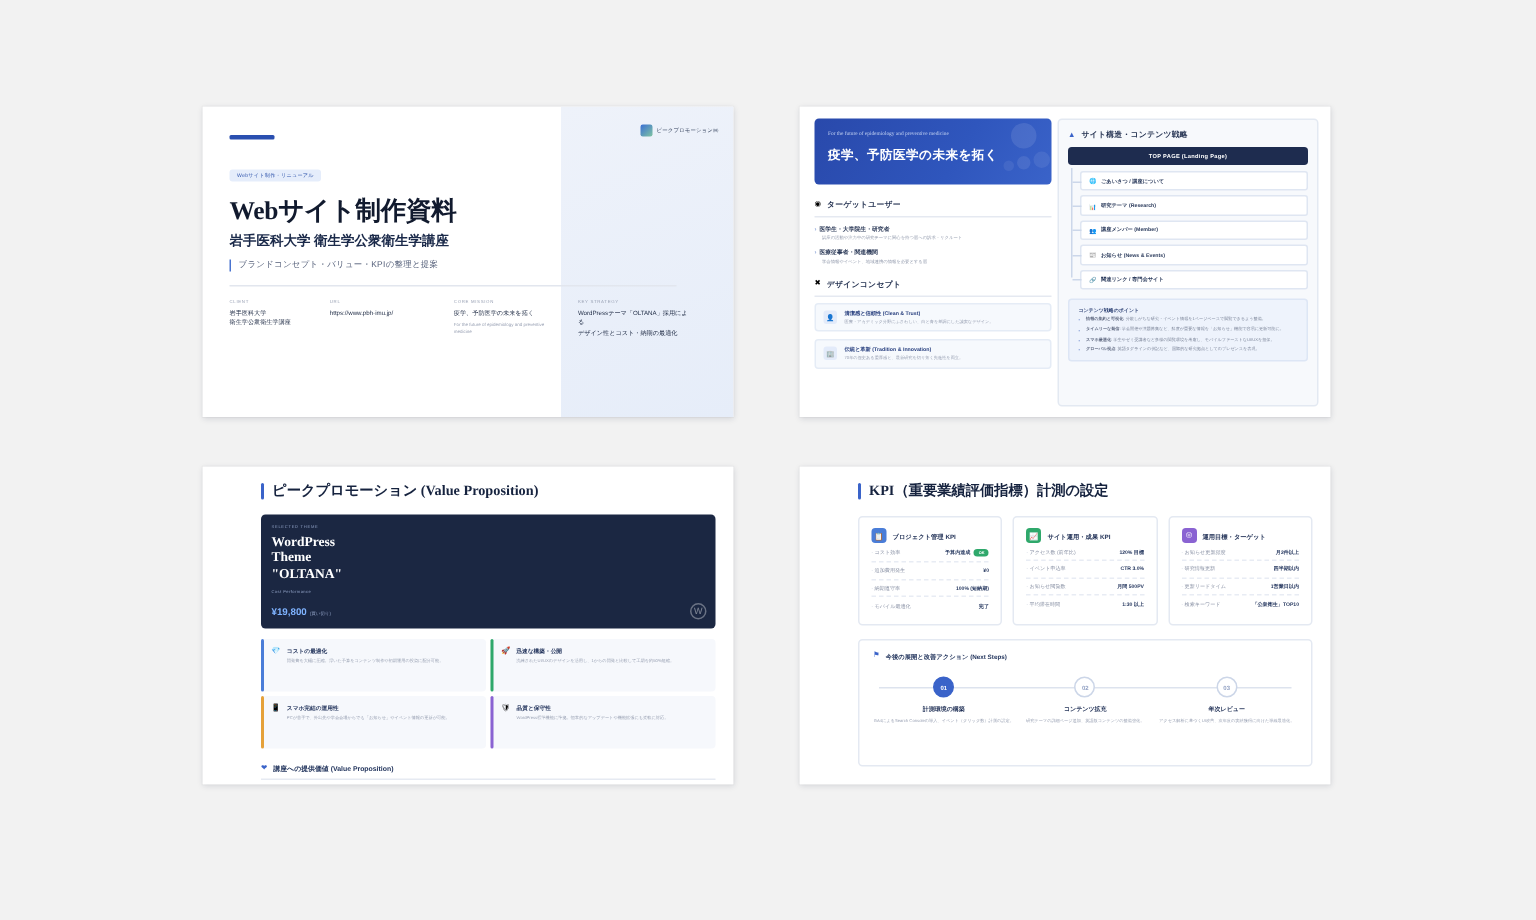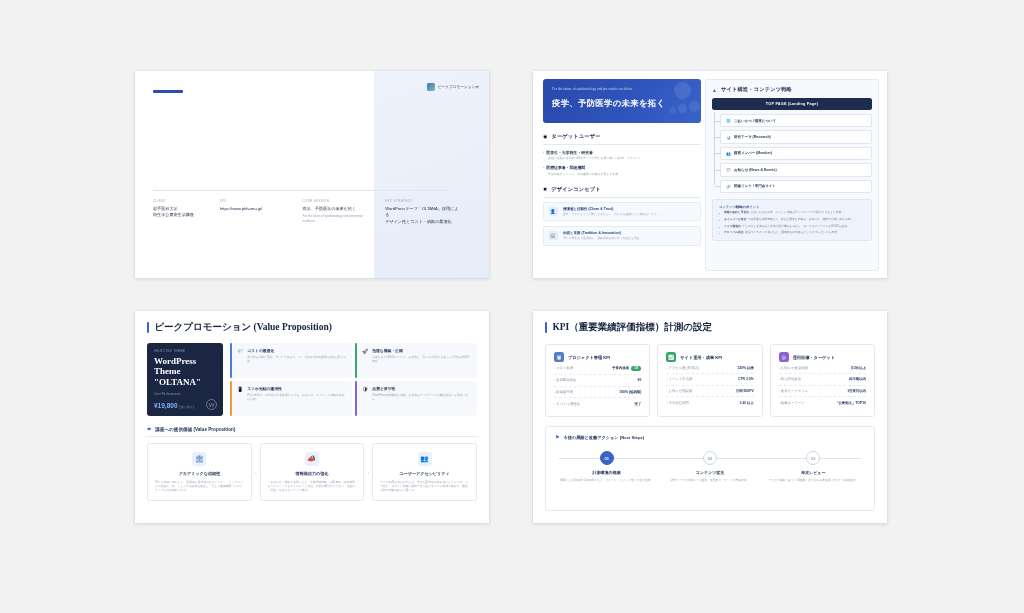--- a/index.html
+++ b/index.html
@@ -10,20 +10,21 @@
     font-family: "Liberation Sans", "DejaVu Sans", sans-serif;
     overflow: hidden;
   }
   .canvas { position: relative; width: 1024px; height: 613px; }
 
   .slide {
     position: absolute;
     background: #ffffff;
     box-shadow: 0 1px 4px rgba(20,30,60,.13), 0 0 0 .5px rgba(0,0,0,.04);
     overflow: hidden;
+    padding-left: 27px;
   }
   #slide-cover   { left: 135px; top: 71px;  width: 354px; height: 207px; }
   #slide-concept { left: 533px; top: 71px;  width: 354px; height: 207px; }
   #slide-value   { left: 135px; top: 311px; width: 354px; height: 212px; }
   #slide-kpi     { left: 533px; top: 311px; width: 354px; height: 212px; }
 
   
   .cover-right-panel{
     position:absolute; right:0; top:0; width:115px; height:100%;
     background:linear-gradient(160deg,#eef2fa 0%,#e6edf9 100%);
@@ -137,21 +138,21 @@
   .note-li::before{ content:"▪"; position:absolute; left:0; color:#6f8ed0; font-size:2.8px; }
   .note-li b{ color:#5c667e; }
 
   
   .s-title{
     display:flex; align-items:center; gap:5px; margin:10px 0 0 12px;
     font-family:"Liberation Serif","DejaVu Serif",serif;
     font-size:9.5px; font-weight:700; color:#16233f;
   }
   .s-title::before{ content:""; width:2.4px; height:11px; background:#3a63c9; border-radius:1px; }
-  .vp-row{ display:flex; gap:7px; margin:9px 12px 0 12px; }
+  .vp-row{ display:flex; gap:7px; margin:9px 12px 0 12px;flex-direction:column; }
   .theme-card{
     flex:0 0 76px; height:73px; border-radius:3px; background:#1b2742; color:#fff;
     padding:7px 7px; position:relative;
   }
   .tc-k{ font-size:2.7px; letter-spacing:.5px; color:#8fa0c4; }
   .tc-h{
     font-family:"Liberation Serif","DejaVu Serif",serif;
     font-size:9px; font-weight:700; line-height:1.15; margin-top:3px;
   }
   .tc-sub{ font-size:2.7px; color:#8fa0c4; margin-top:6px; letter-spacing:.3px;}
@@ -239,20 +240,26 @@
 
   <div class="slide" id="slide-cover">
     <div class="cover-right-panel"></div>
     <div class="cover-bar"></div>
 
     <div class="cover-logo">
       <span class="mark"></span>
       <span class="lg-txt">ピークプロモーション㈱</span>
     </div>
 
+    <div class="cover-body">
+      <span class="pill">Webサイト制作・リニューアル</span>
+      <div class="cover-h1">Webサイト制作資料</div>
+      <div class="cover-h2">岩手医科大学 衛生学公衆衛生学講座</div>
+      <div class="cover-sub">ブランドコンセプト・バリュー・KPIの整理と提案</div>
+    </div>
 
     <div class="cover-rule"></div>
 
     <div class="cover-meta">
       <div class="meta-col">
         <div class="meta-k">CLIENT</div>
         <div class="meta-v" style="white-space:pre-line">岩手医科大学
 衛生学公衆衛生学講座</div>
       </div>
       <div class="meta-col w2">

